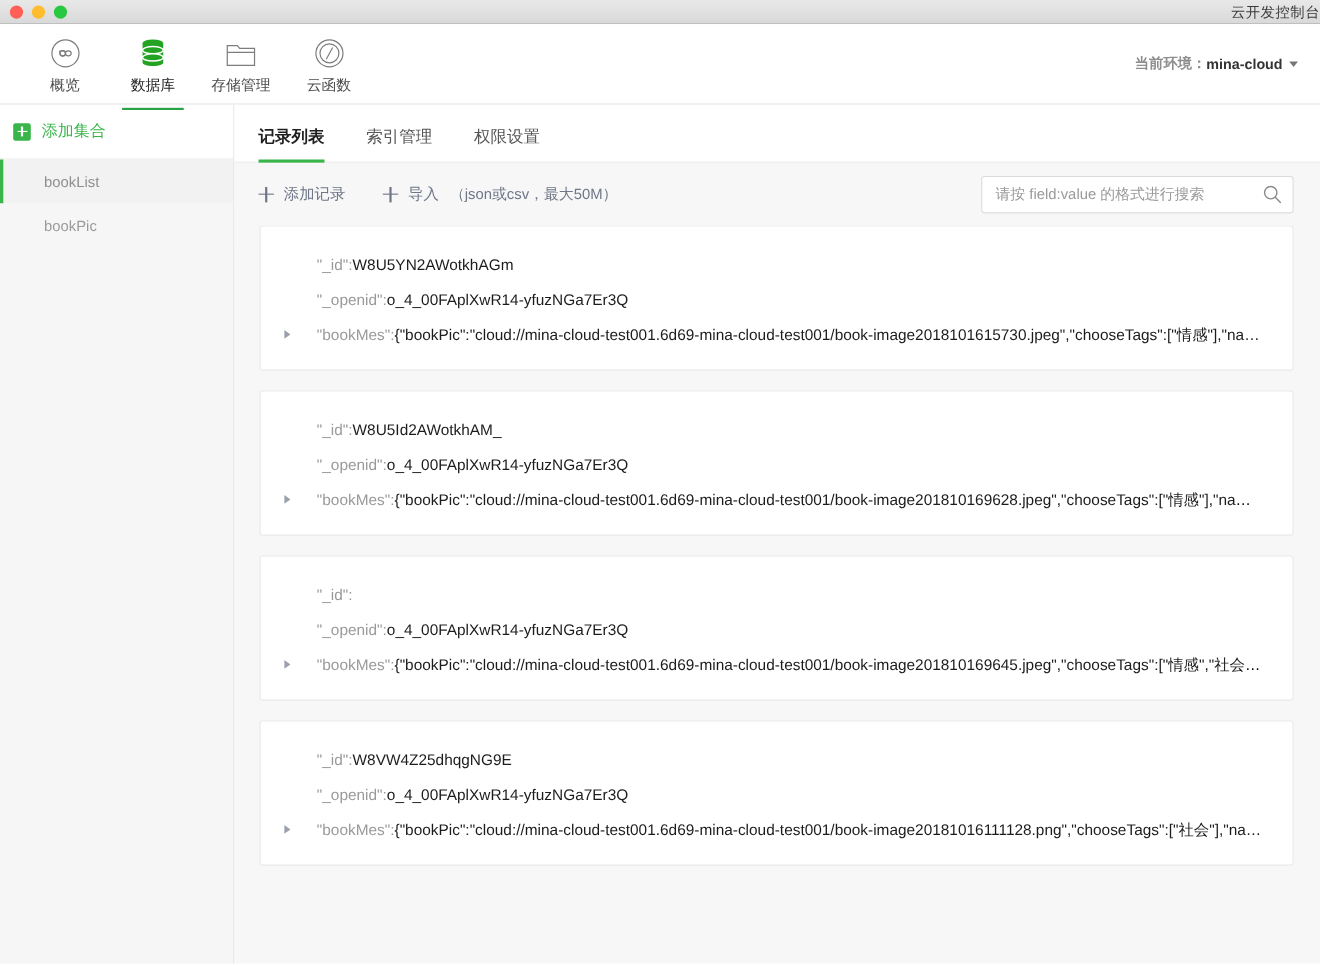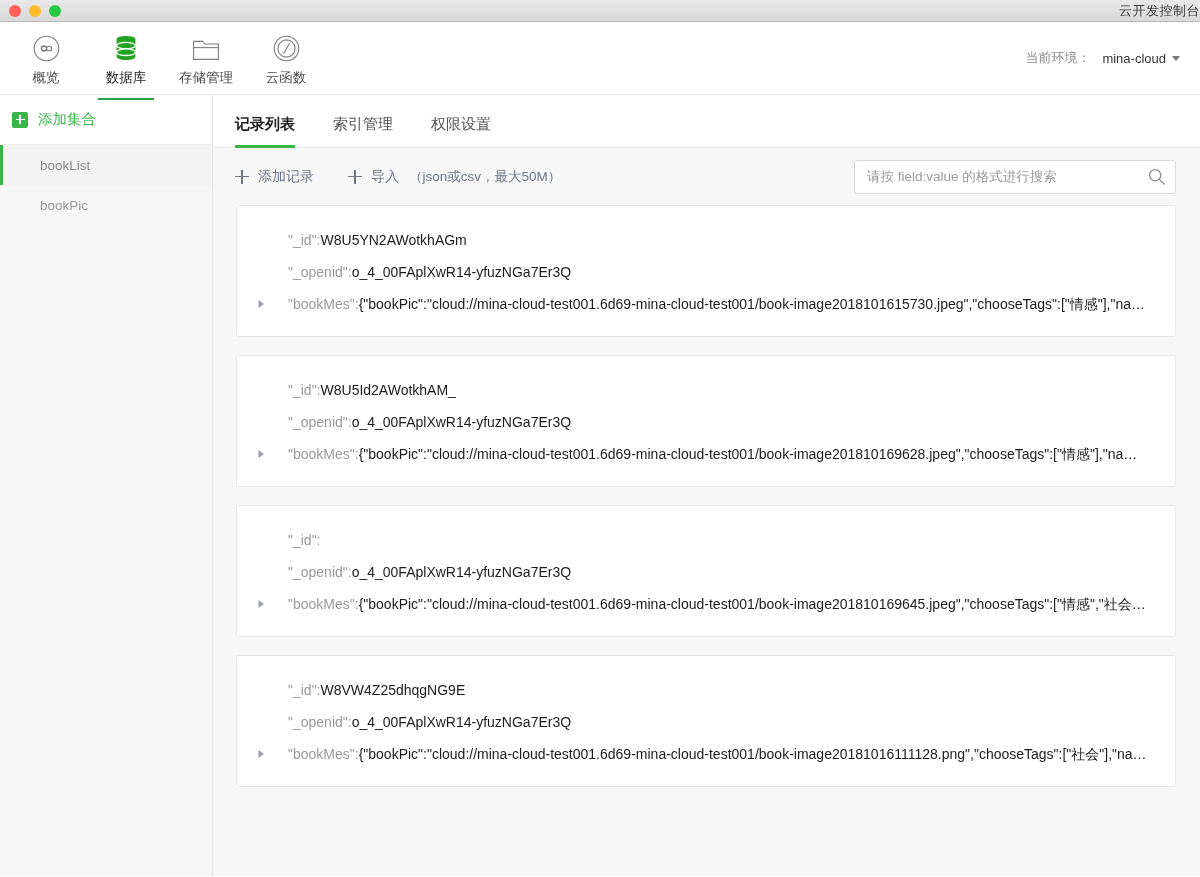--- a/index.html
+++ b/index.html
@@ -29,21 +29,21 @@
   }
 
   
   .topnav {
     height: 73px;
     background: #ffffff;
     border-bottom: 1px solid #e6e6e6;
     display: flex; align-items: center;
     position: relative;
   }
-  .nav-items { display: flex; align-items: flex-start; padding-left: 6px; }
+  .nav-items { display: flex; align-items: flex-start; padding-left: 19px; }
   .nav-item {
     width: 80px;
     display: flex; flex-direction: column; align-items: center;
     cursor: pointer;
     position: relative;
     padding-top: 4px;
   }
   .nav-icon { height: 30px; display: flex; align-items: center; justify-content: center; }
   .nav-label {
     margin-top: 6px;
@@ -52,21 +52,21 @@
   }
   .nav-item.active .nav-label { color: #222; }
   .nav-underline {
     position: absolute;
     bottom: -13px;
     height: 2px; background: #2ba245;
     width: 56px; left: 50%; transform: translateX(-50%);
   }
   .env {
     position: absolute; right: 20px; top: 50%; transform: translateY(-50%);
-    display: flex; align-items: center; gap: 12px;
+    display: flex; align-items: center;  font-weight: bold;
   }
   .env-label { font-size: 13px; color: #8d8d8d; }
   .env-value { font-size: 13px; color: #333; display: flex; align-items: center; gap: 6px; cursor: pointer; }
   .caret-down {
     width: 0; height: 0;
     border-left: 4.5px solid transparent;
     border-right: 4.5px solid transparent;
     border-top: 5px solid #777;
   }
 
@@ -160,21 +160,21 @@
     width: 14px; height: 14px; position: relative; flex: none;
   }
   .tb-plus::before, .tb-plus::after { content: ""; position: absolute; background: #6e7687; }
   .tb-plus::before { left: 0; right: 0; top: 6.2px; height: 1.6px; }
   .tb-plus::after  { top: 0; bottom: 0; left: 6.2px; width: 1.6px; }
   .tb-label { font-size: 14px; color: #6e7687; white-space: nowrap; }
   .tb-hint { font-size: 13.5px; color: #6e7687; margin-left: -24px; }
 
   .search-box {
     position: absolute; right: 24px; top: 50%; transform: translateY(-50%);
-    width: 322px; height: 34px;
+    width: 284px; height: 34px;
     background: #fff;
     border: 1px solid #dcdcdc; border-radius: 3px;
     display: flex; align-items: center;
     padding: 0 10px 0 12px;
   }
   .search-input {
     flex: 1; border: none; outline: none;
     font-size: 13.5px; color: #333;
     font-family: inherit;
     background: transparent;

